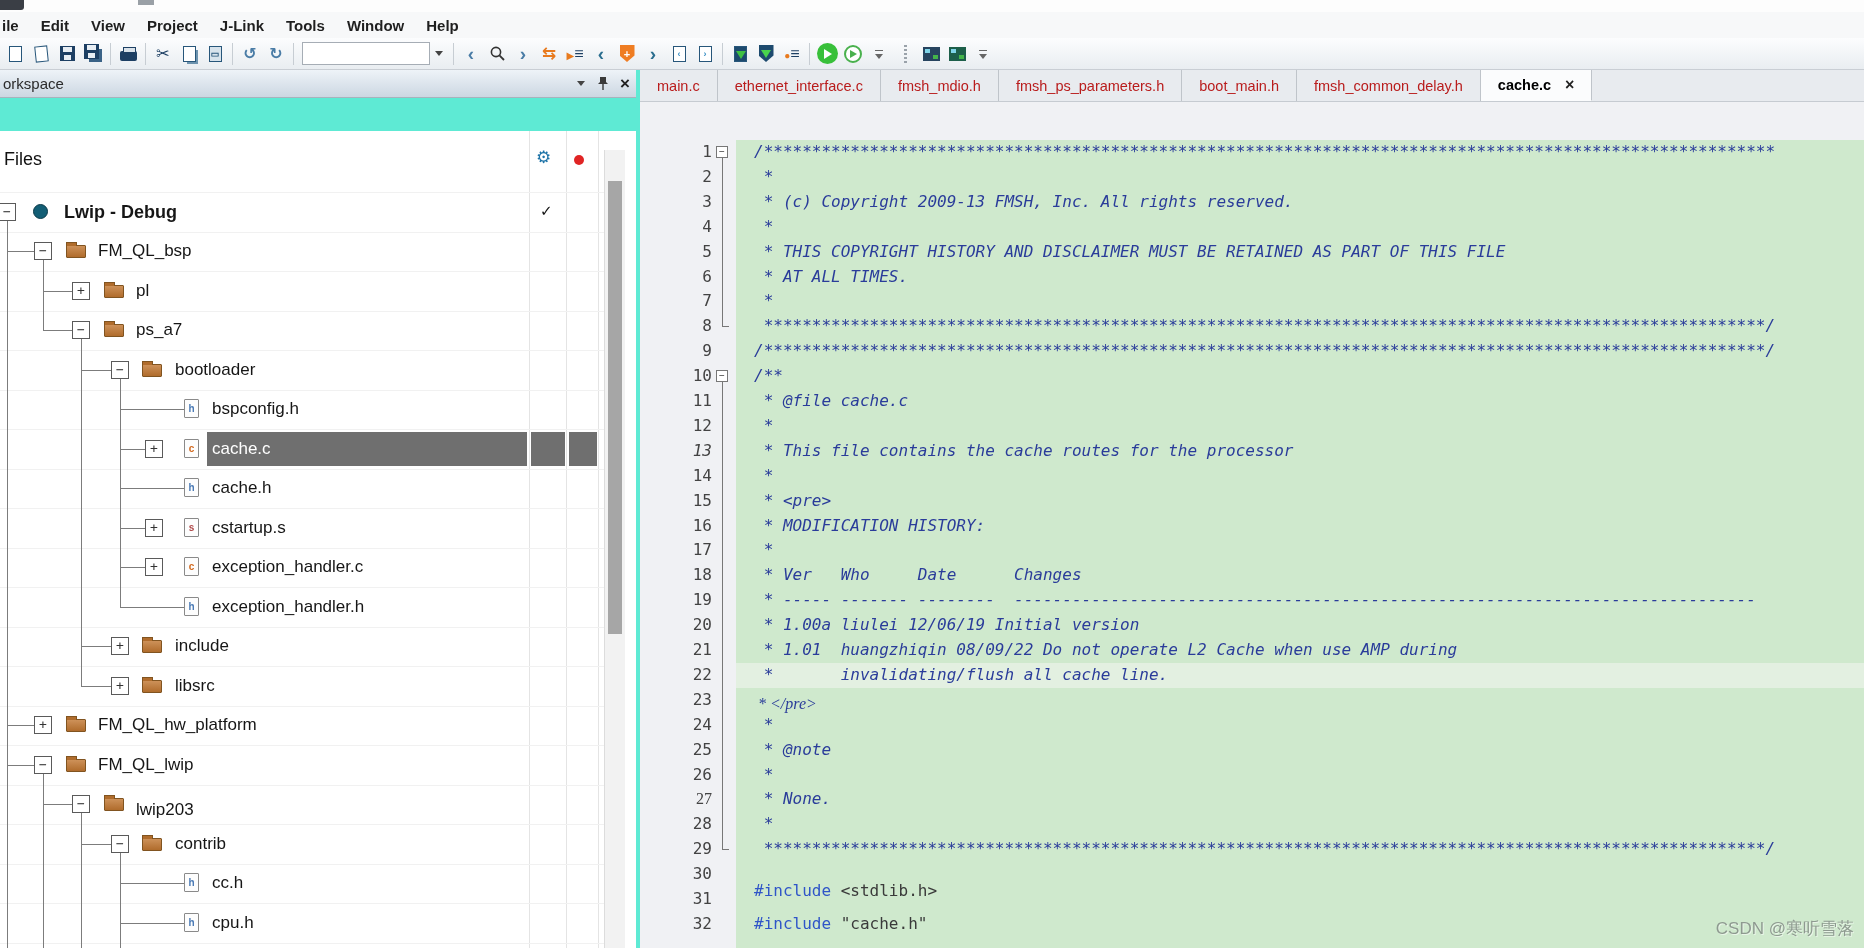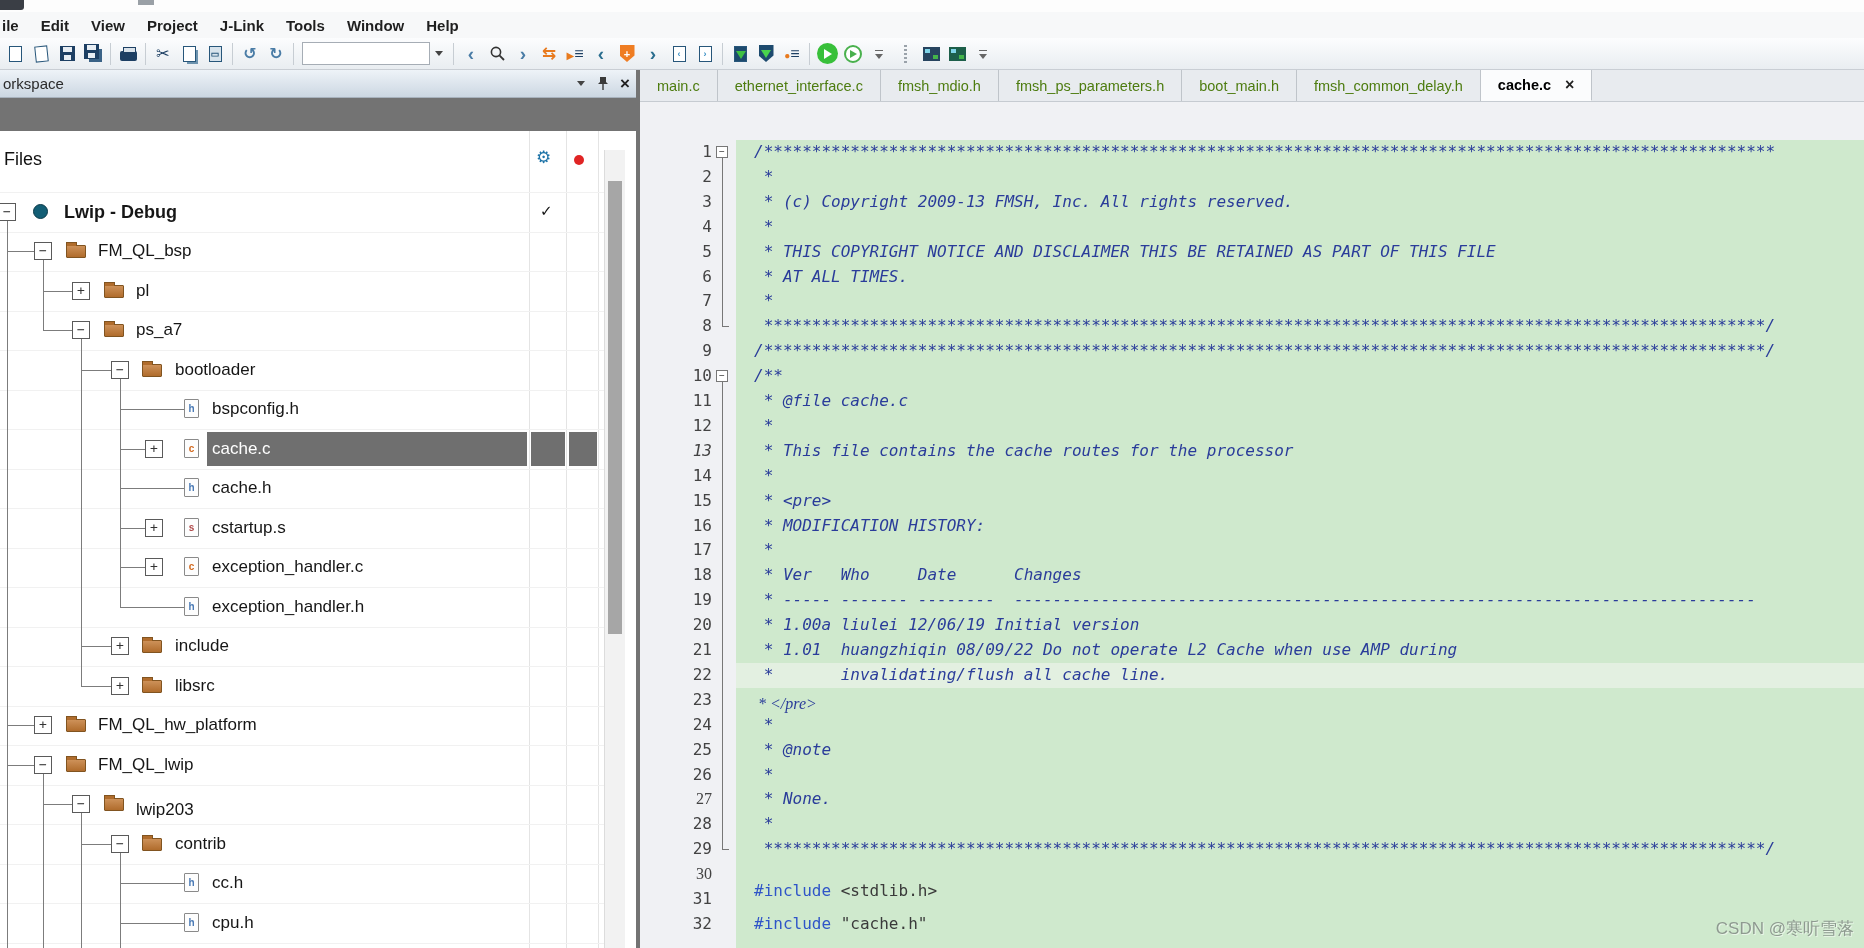--- a/index.html
+++ b/index.html
@@ -51,21 +51,21 @@
   .chev::after { content:""; position:absolute; left:1px; top:6px; border-left:4px solid transparent; border-right:4px solid transparent; border-top:5px solid #666; }
   .dots { width:3px; height:18px; background:repeating-linear-gradient(#9aa2aa 0 2px, transparent 2px 4px); }
   .board { width:17px; height:14px; background:#27445f; position:relative; }
   .board::before { content:""; position:absolute; left:2px; top:2px; width:5px; height:4px; background:#7fd4e8; }
   .board::after { content:""; position:absolute; right:2px; bottom:2px; width:5px; height:4px; background:#44b54a; }
   #tb-combo { width:128px; height:23px; background:#fff; border:1px solid #a6adb5; margin:0 1px 0 4px; }
   #tb-combo-btn { width:16px; height:23px; display:flex; align-items:center; justify-content:center; margin-right:2px; }
   .tri-dn { width:0; height:0; border-left:4px solid transparent; border-right:4px solid transparent; border-top:5px solid #444; }
 
   
-  #workspace { position:absolute; left:0; top:70px; width:731px; height:878px; background:#737373;
+  #workspace { position:absolute; left:0; top:70px; width:731px; height:878px; background:#5eead4;
                border-right:2px solid #9aa2ab; }
   #ws-header { position:absolute; left:0; top:0; width:636px; height:28px;
                background:linear-gradient(#eef3f8,#ccd7e2); border-bottom:1px solid #a8b2bd;
                display:flex; align-items:center; }
   #ws-title { font-size:15px; color:#2b2b2b; padding-left:3px; flex:1; }
   .ws-ctl { width:22px; height:20px; display:flex; align-items:center; justify-content:center; }
   #ws-close { font-size:17px; font-weight:bold; color:#222; }
   #ws-config { position:absolute; left:0; top:29px; width:636px; height:29px; background:#fff;
                border-bottom:2px solid #aab2ba; display:flex; align-items:center; }
   #ws-config-label { flex:1; font-size:15px; color:#333; padding-left:4px; }
@@ -95,21 +95,21 @@
   .doc-h { color:#4a7ab5; } .doc-c { color:#d2691e; } .doc-s { color:#b04a4a; }
   .check { position:absolute; font-size:15px; color:#111; font-family:"DejaVu Sans",sans-serif; }
 
   #tree-scrollbar { position:absolute; left:604px; top:19px; width:21px; height:798px; background:#f2f2f2; border-left:1px solid #dcdcdc; }
   #tree-scroll-thumb { position:absolute; left:3px; top:31px; width:14px; height:453px; background:#a6a6a6; }
 
   
   #editor { position:absolute; left:640px; top:70px; width:1224px; height:878px; background:#eef0f3; }
   #tabbar { position:absolute; left:0; top:0; width:1224px; height:32px; background:#e8ebef;
             border-bottom:1px solid #c6cbd1; display:flex; }
-  .tab { display:flex; align-items:center; padding:0 17px; font-size:14.5px; color:#4d7c0f;
+  .tab { display:flex; align-items:center; padding:0 17px; font-size:14.5px; color:#b91c1c;
          border-right:1px solid #bfc4ca; white-space:nowrap; }
   .tab.active { background:#fbfcfd; color:#000; font-weight:bold; border-bottom:1px solid #fbfcfd; }
   .tab-close { margin-left:14px; font-size:16px; font-weight:bold; color:#222; line-height:1; }
 
   #code-region { position:absolute; left:0; top:32px; width:1224px; height:846px; overflow:hidden; background:#f0f1f4; }
   #green-bg { position:absolute; left:96px; top:38px; right:0; bottom:0; background:#cfe9cd; }
   #cur-line { position:absolute; left:96px; right:0; height:25px; background:#e3f0e1; }
   .ln { position:absolute; left:0; width:72px; text-align:right; font-family:"DejaVu Sans Mono",monospace;
         font-size:16px; color:#434343; line-height:24.9px; }
   .fold-box { position:absolute; left:76px; width:12px; height:12px; background:#fff; border:1px solid #777;
@@ -422,21 +422,21 @@
       <div id="code-lines">
           <div class="ln" style="top: 38px;">1</div>
           <div class="ct" style="top: 38px;"><span class="tok-cmt">/*********************************************************************************************************</span></div>
           <div class="ln" style="top: 62.9px;">2</div>
           <div class="ct" style="top: 62.9px;"><span class="tok-cmt"> *</span></div>
           <div class="ln" style="top: 87.8px;">3</div>
           <div class="ct" style="top: 87.8px;"><span class="tok-cmt"> * (c) Copyright 2009-13 FMSH, Inc. All rights reserved.</span></div>
           <div class="ln" style="top: 112.7px;">4</div>
           <div class="ct" style="top: 112.7px;"><span class="tok-cmt"> *</span></div>
           <div class="ln" style="top: 137.6px;">5</div>
-          <div class="ct" style="top: 137.6px;"><span class="tok-cmt"> * THIS COPYRIGHT NOTICE AND DISCLAIMER THIS BE RETAINED AS PART OF THIS FILE</span></div>
+          <div class="ct" style="top: 137.6px;"><span class="tok-cmt"> * THIS COPYRIGHT HISTORY AND DISCLAIMER MUST BE RETAINED AS PART OF THIS FILE</span></div>
           <div class="ln" style="top: 162.5px;">6</div>
           <div class="ct" style="top: 162.5px;"><span class="tok-cmt"> * AT ALL TIMES.</span></div>
           <div class="ln" style="top: 187.4px;">7</div>
           <div class="ct" style="top: 187.4px;"><span class="tok-cmt"> *</span></div>
           <div class="ln" style="top: 212.3px;">8</div>
           <div class="ct" style="top: 212.3px;"><span class="tok-cmt"> ********************************************************************************************************/</span></div>
           <div class="ln" style="top: 237.2px;">9</div>
           <div class="ct" style="top: 237.2px;"><span class="tok-cmt">/********************************************************************************************************/</span></div>
           <div class="ln" style="top: 262.1px;">10</div>
           <div class="ct" style="top: 262.1px;"><span class="tok-cmt">/**</span></div>
@@ -471,21 +471,21 @@
           <div class="ln" style="top: 635.6px;">25</div>
           <div class="ct" style="top: 635.6px;"><span class="tok-cmt"> * @note</span></div>
           <div class="ln" style="top: 660.5px;">26</div>
           <div class="ct" style="top: 660.5px;"><span class="tok-cmt"> *</span></div>
           <div class="ln" style="top: 685.4px; font-family: Liberation Serif, serif;">27</div>
           <div class="ct" style="top: 685.4px;"><span class="tok-cmt"> * None.</span></div>
           <div class="ln" style="top: 710.3px;">28</div>
           <div class="ct" style="top: 710.3px;"><span class="tok-cmt"> *</span></div>
           <div class="ln" style="top: 735.2px;">29</div>
           <div class="ct" style="top: 735.2px;"><span class="tok-cmt"> ********************************************************************************************************/</span></div>
-          <div class="ln" style="top: 760.1px; font-family: Liberation Serif, serif;">30</div>
+          <div class="ln" style="top: 760.1px;">30</div>
           <div class="ct" style="top: 760.1px;"></div>
           <div class="ln" style="top: 785px;">31</div>
           <div class="ct" style="top: 777px;"><span class="tok-pp">#include</span><span class="tok-inc"> &lt;stdlib.h&gt;</span></div>
           <div class="ln" style="top: 809.9px;">32</div>
           <div class="ct" style="top: 809.9px;"><span class="tok-pp">#include</span><span class="tok-inc"> "cache.h"</span></div>
           <div class="fold-box" style="top: 44px;">−</div>
           <div class="fold-line" style="top: 56px; height: 168.75px;"></div>
           <div class="fold-box" style="top: 268.1px;">−</div>
           <div class="fold-line" style="top: 280.1px; height: 467.55px;"></div>
         </div>

